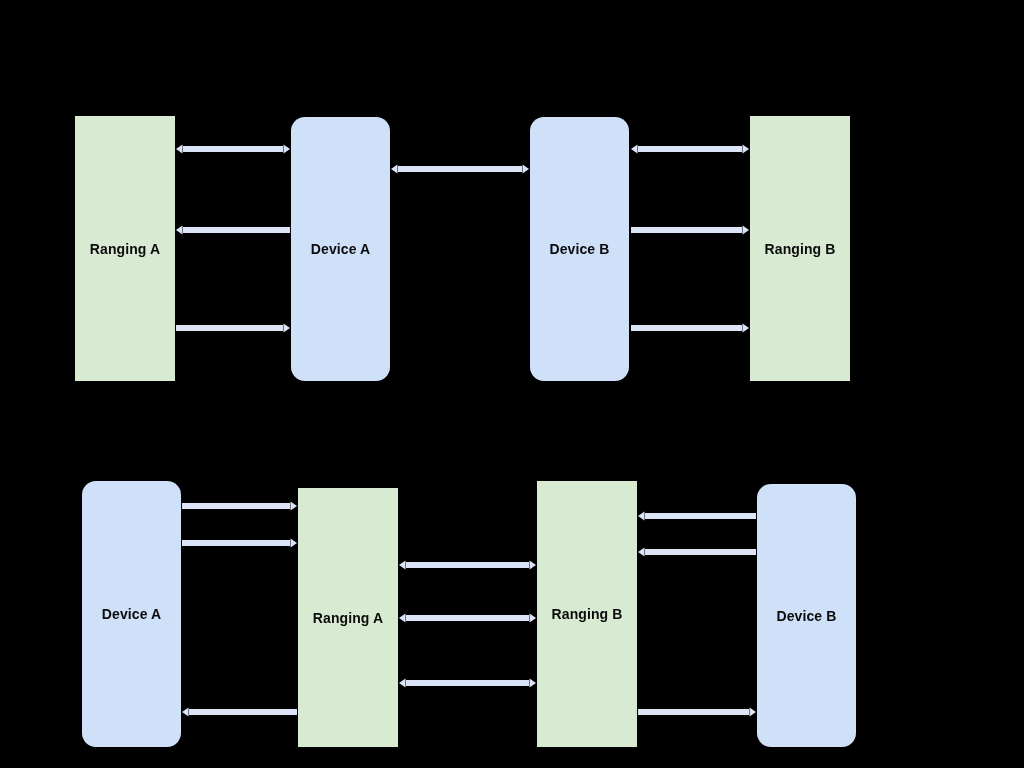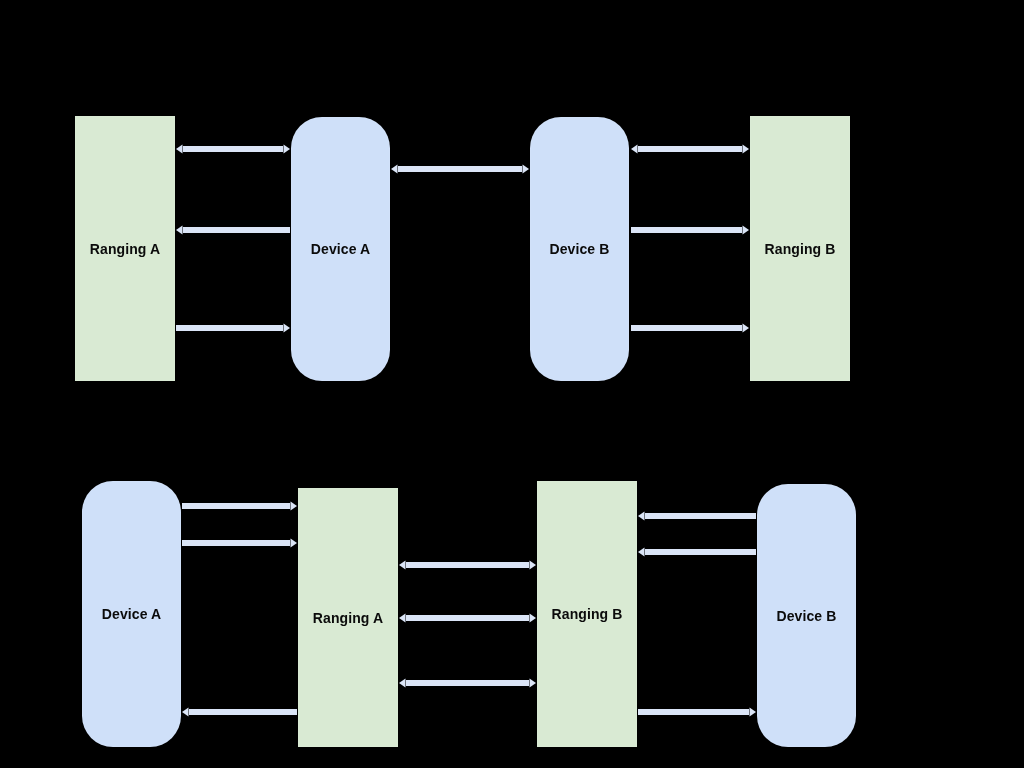--- a/index.html
+++ b/index.html
@@ -27,21 +27,21 @@
     justify-content: center;
     box-sizing: border-box;
     border: 1px solid rgba(255,255,255,0.05);
   }
   .node.ranging {
     background: #d9ead3;
     border-radius: 0px;
   }
   .node.device {
     background: #cfe0f9;
-    border-radius: 31px;
+    border-radius: 14px;
   }
   .node-label {
     font-family: "Liberation Sans", sans-serif;
     font-size: 14px;
     font-weight: bold;
     color: #0b0b0b;
     letter-spacing: 0.1px;
     white-space: nowrap;
     text-align: center;
   }

